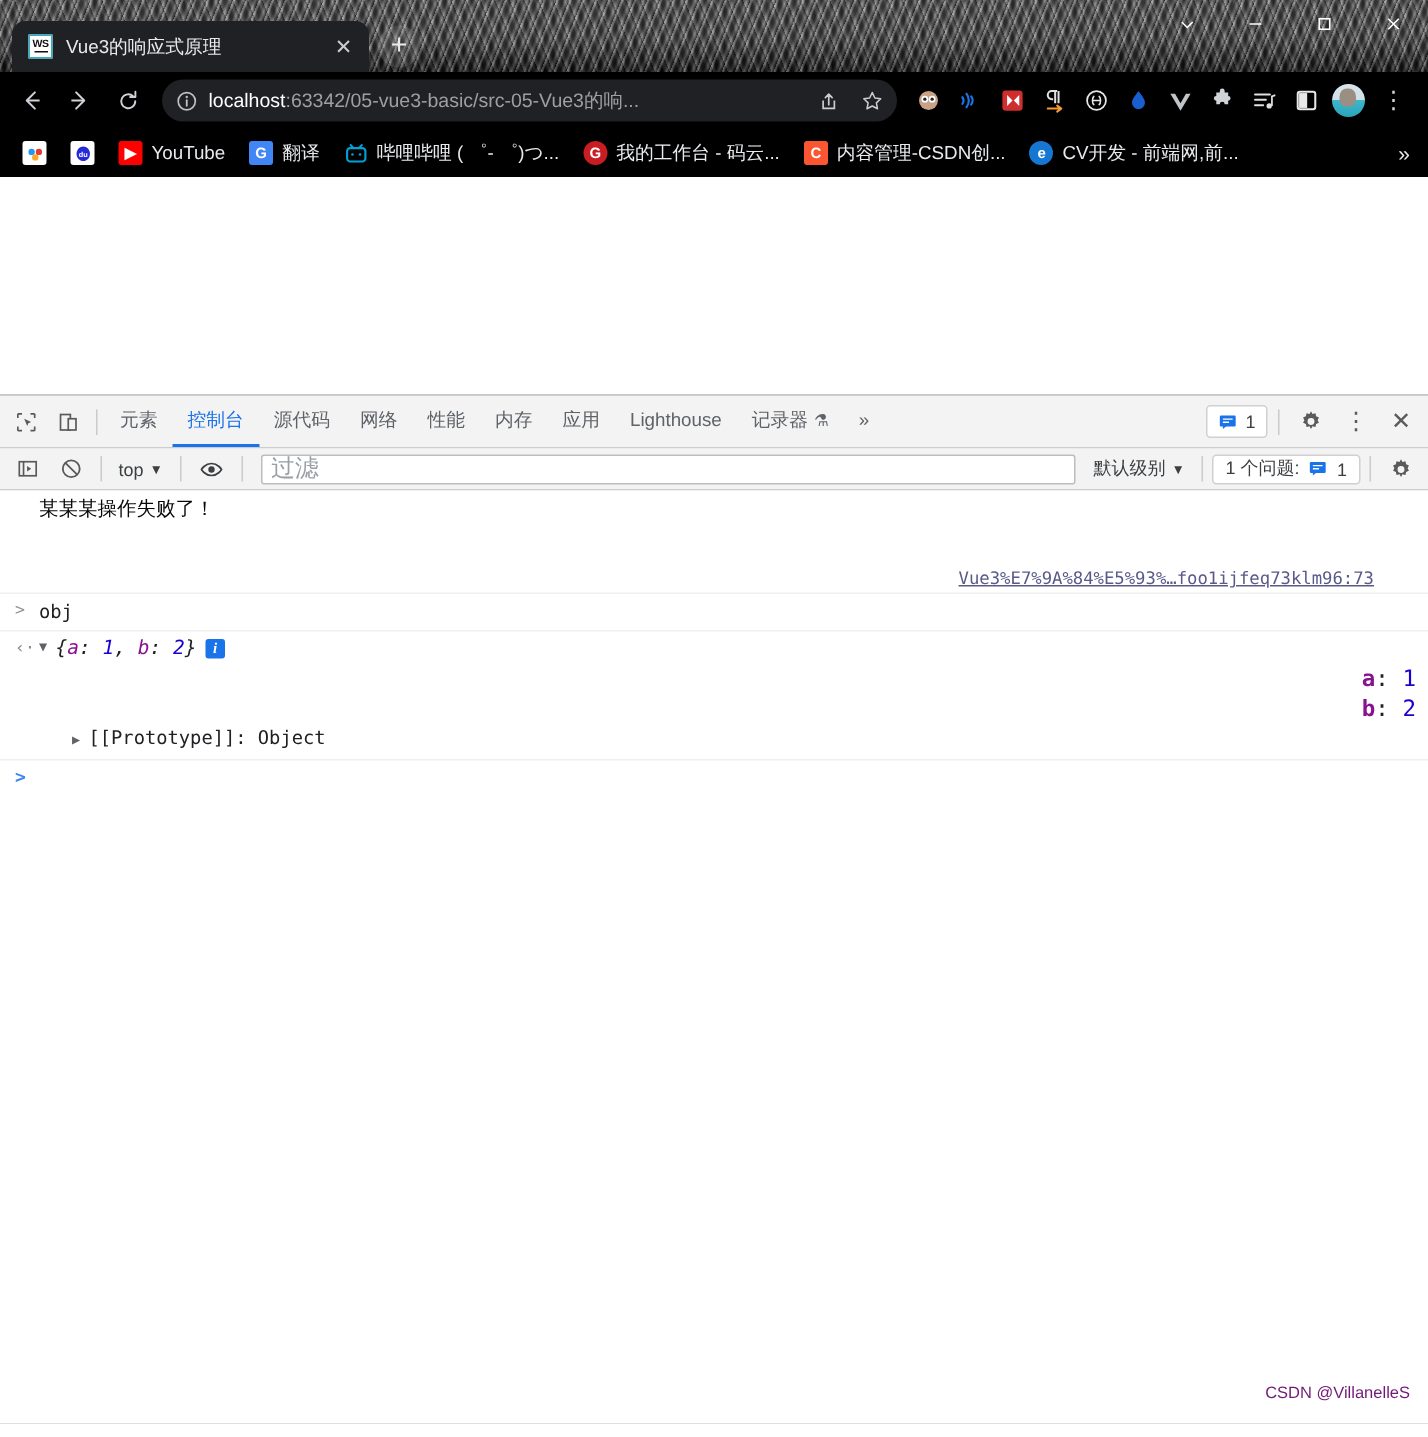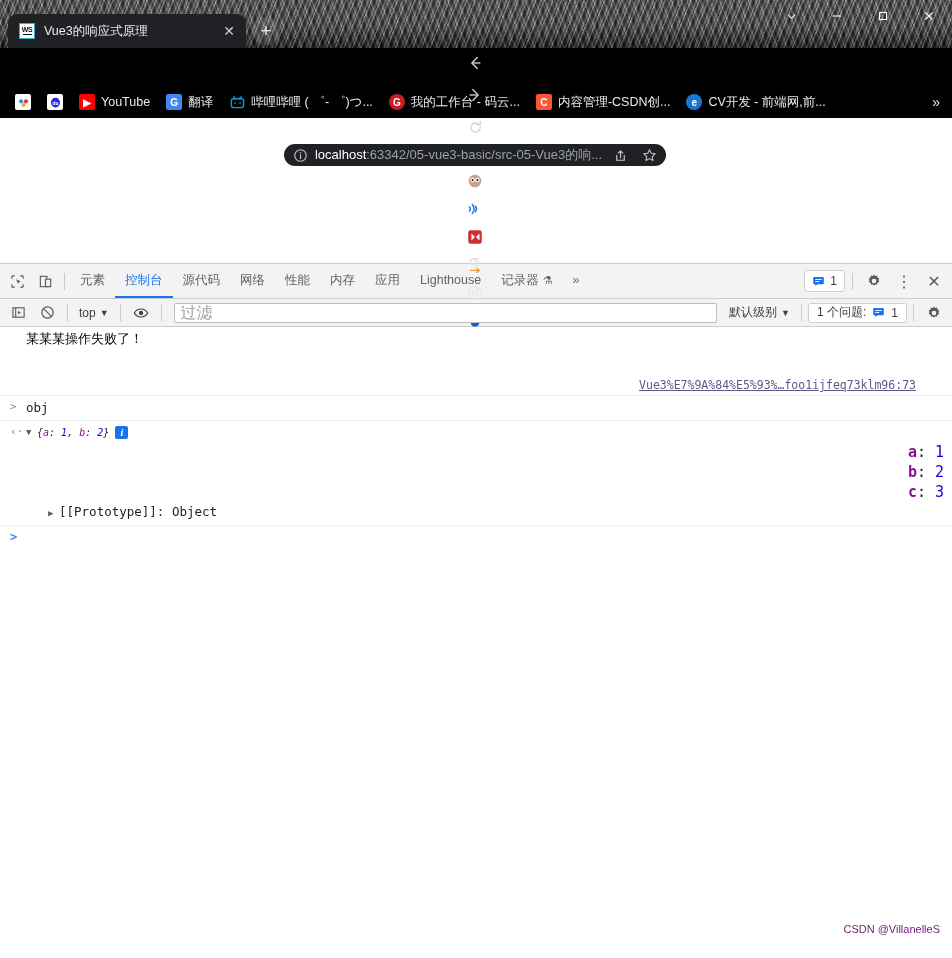--- a/index.html
+++ b/index.html
@@ -71,21 +71,21 @@
     width: 46px; height: 32px;
     display: flex; align-items: center; justify-content: center;
     color: #ffffff; cursor: pointer;
   }
   .win-btn svg { display: block; }
 
   
   .navbar {
     height: 38px; background: #000000;
     display: flex; align-items: center;
-    padding: 0 8px 0 6px; gap: 2px; flex-direction: column;
+    padding: 0 8px 0 6px; gap: 2px;
   }
   .nav-ico {
     width: 30px; height: 30px; flex: 0 0 30px;
     display: flex; align-items: center; justify-content: center;
     color: #cfd2d6; cursor: pointer; border-radius: 50%;
   }
   .omnibox {
     flex: 1; height: 28px; margin: 0 6px;
     background: #202124; border-radius: 14px;
     display: flex; align-items: center; padding: 0 6px 0 9px; gap: 7px;
@@ -222,21 +222,21 @@
     line-height: 18px; text-align: left;
   }
   .gutter.in { color: #888; }
   .log-body { flex: 1; line-height: 19px; color: #202124; }
   .input-expr { color: #202124; font-family: "DejaVu Sans Mono", monospace; font-size: 12.5px; }
   .res-head { display: flex; align-items: center; gap: 0; }
   .arrow {
     display: inline-block; width: 11px; color: #5f6368; font-size: 9px;
     cursor: pointer; user-select: none;
   }
-  .obj-preview { font-style: italic; color: #202124; font-size: 10px; }
+  .obj-preview { font-style: italic; color: #202124; font-size: 13px; }
   .obj-preview .k { color: #881391; font-style: italic; }
   .obj-preview .n { color: #1c00cf; font-style: italic; }
   .info-badge {
     display: inline-flex; align-items: center; justify-content: center;
     width: 13px; height: 13px; border-radius: 2px;
     background: #1a73e8; color: #fff;
     font-size: 10px; font-weight: bold; font-style: italic;
     font-family: "Liberation Serif", serif;
     margin-left: 6px; vertical-align: middle; cursor: pointer;
   }
@@ -589,23 +589,20 @@
             <span class="obj-preview"><span>{</span><span class="k">a</span>: <span class="n">1</span>, <span class="k">b</span>: <span class="n">2</span><span>}</span></span>
             <span class="info-badge">i</span>
           </div>
 
           <div class="prop-row">
             <span class="pk">a</span><span>: </span><span class="pv-num">1</span>
           </div>
           <div class="prop-row">
             <span class="pk">b</span><span>: </span><span class="pv-num">2</span>
           </div>
-          <div class="prop-row">
-            <span class="pk">c</span><span>: </span><span class="pv-num">3</span>
-          </div>
 
           <div class="sub-row">
             <span class="arrow2">▶</span><span class="proto-txt">[[Prototype]]: Object</span>
           </div>
         </div>
       </div>
       <div class="divider-line"></div>
 
       <div class="prompt-row">
         <div class="prompt-caret">&gt;</div>

